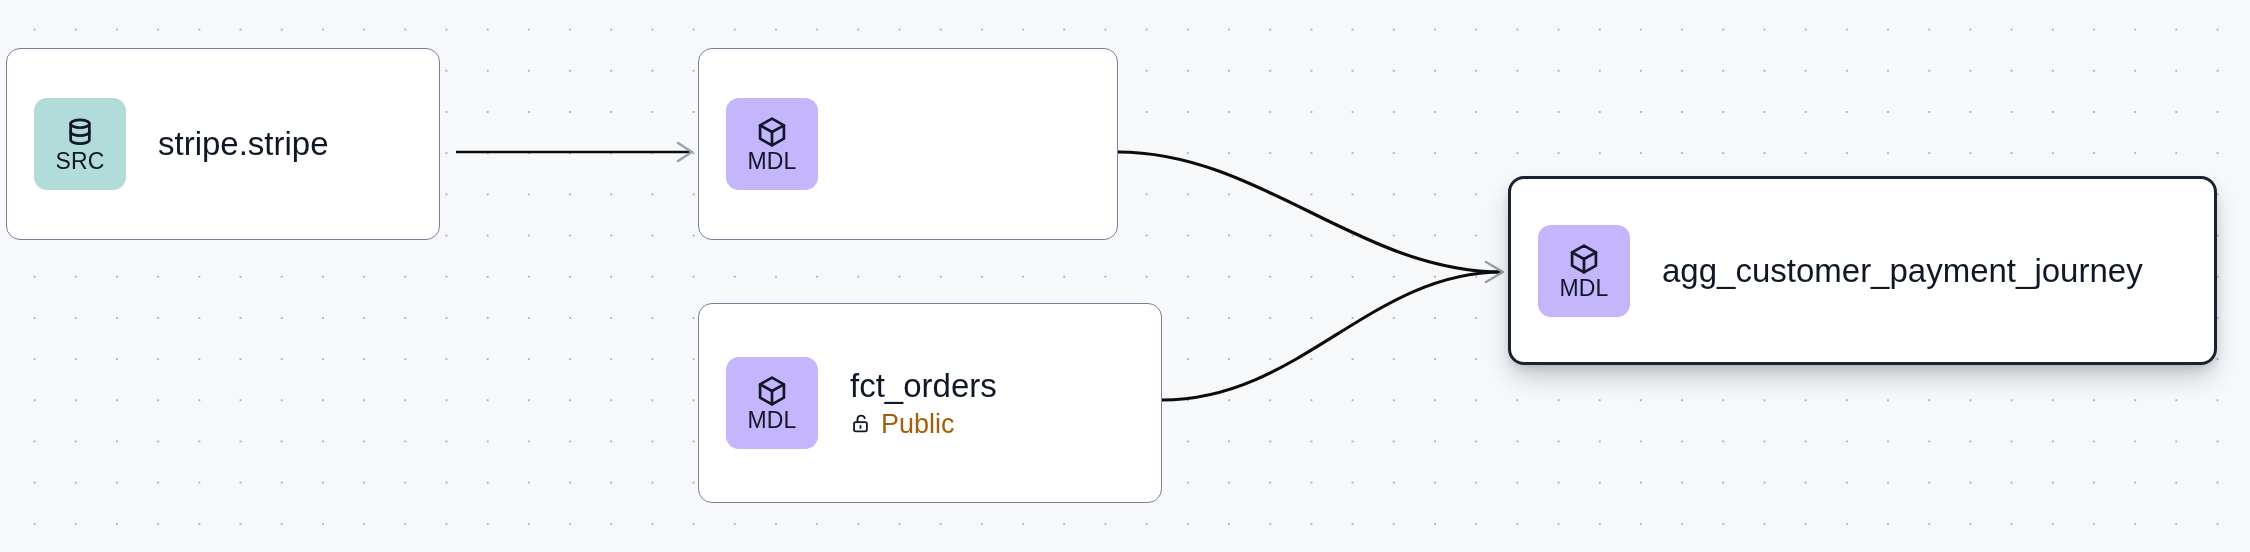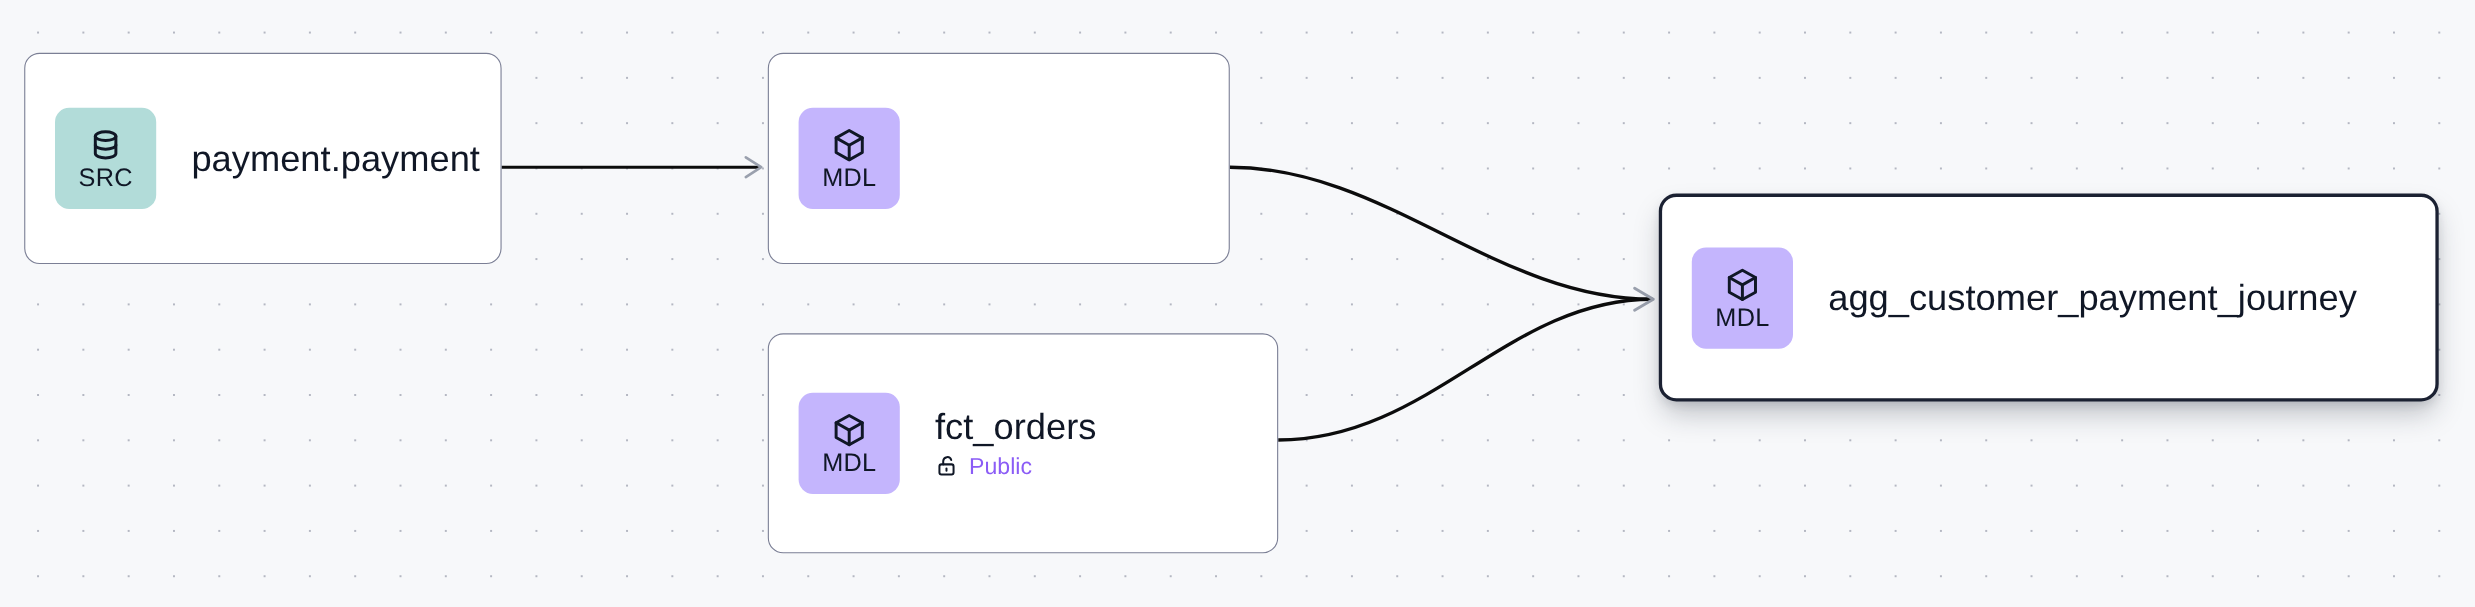--- a/index.html
+++ b/index.html
@@ -107,28 +107,28 @@
   .meta-icon {
     display: block;
     width: 23px;
     height: 23px;
     line-height: 0;
     margin-bottom: 1px;
   }
   .meta-icon svg { display: block; }
 
   .meta-text {
-    font-size: 21px;
+    font-size: 27px;
     line-height: 1;
-    color: #8b5cf6;
+    color: #a16207;
     white-space: nowrap;
   }
 
   
-  #node-stripe-payment { left: 22px;   top: 48px;  width: 434px; height: 192px; }
+  #node-stripe-payment { left: 6px;   top: 48px;  width: 434px; height: 192px; }
   #node-stg-payments   { left: 698px;  top: 48px;  width: 420px; height: 192px; }
   #node-fct-orders     { left: 698px;  top: 303px; width: 464px; height: 200px; }
   #node-agg-journey    { left: 1508px; top: 176px; width: 709px; height: 189px; }
 </style>
 </head>
 <body>
 
 <div id="canvas">
 
   <svg id="edge-layer" viewBox="0 0 2250 552" width="2250" height="552" xmlns="http://www.w3.org/2000/svg">
@@ -154,21 +154,21 @@
       <span class="badge-glyph">
         <svg viewBox="0 0 24 24" width="34" height="34" fill="none" stroke="#101726" stroke-width="1.9" stroke-linecap="round" stroke-linejoin="round">
           <ellipse cx="12" cy="6.2" rx="6.6" ry="2.8"></ellipse>
           <path d="M5.4 6.2 v5.6 c0 1.55 2.95 2.8 6.6 2.8 s6.6 -1.25 6.6 -2.8 v-5.6"></path>
           <path d="M5.4 11.8 v5.6 c0 1.55 2.95 2.8 6.6 2.8 s6.6 -1.25 6.6 -2.8 v-5.6"></path>
         </svg>
       </span>
       <span class="badge-text">SRC</span>
     </div>
     <div class="node-body">
-      <div class="node-title">payment.payment</div>
+      <div class="node-title">stripe.stripe</div>
     </div>
   </div>
 
   <div class="node" id="node-stg-payments">
     <div class="badge mdl">
       <span class="badge-glyph">
         <svg viewBox="0 0 24 24" width="34" height="34" fill="none" stroke="#101726" stroke-width="1.9" stroke-linecap="round" stroke-linejoin="round">
           <path d="M12 2.6 L20.4 7.3 L20.4 16.7 L12 21.4 L3.6 16.7 L3.6 7.3 Z"></path>
           <path d="M3.6 7.3 L12 12 L20.4 7.3"></path>
           <path d="M12 12 L12 21.4"></path>

